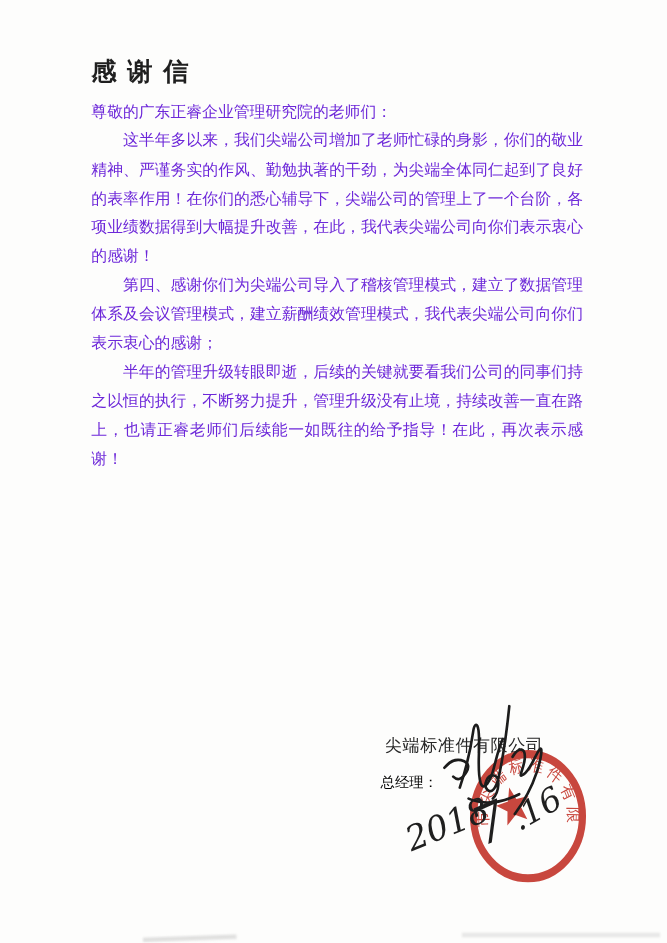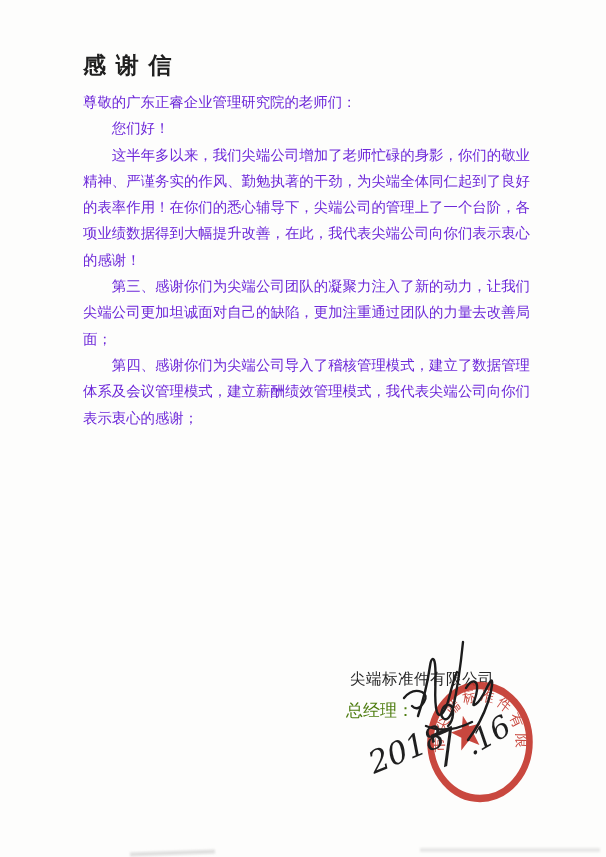--- a/index.html
+++ b/index.html
@@ -24,21 +24,21 @@
   }
   .body-text p{margin:0;}
   .indent{text-indent:2em;}
 
   .sig-company{
     position:absolute;left:350px;top:669px;
     font-size:15.5px;color:#262626;line-height:20px;letter-spacing:0.5px;
   }
   .sig-role{
     position:absolute;left:346px;top:701px;
-    font-size:17px;color:#4d7c0f;line-height:20px;
+    font-size:13px;color:#000000;line-height:20px;
   }
 
   .overlay{position:absolute;left:330px;top:628px;width:276px;height:229px;}
 
   .seal-ink{stroke:#c3342a;fill:none;}
   .seal-fill{fill:#c3342a;}
   .seal-text{
     font-family:"Liberation Sans","DejaVu Sans",sans-serif;
     font-size:13px;letter-spacing:3.5px;fill:#c3342a;
   }
@@ -54,24 +54,23 @@
 </style>
 </head>
 <body>
 
 <div class="page">
 
   <div class="title">感 谢 信</div>
 
   <div class="body-text">
     <p>尊敬的广东正睿企业管理研究院的老师们：</p>
-    <p class="indent">您们好！</p>
     <p class="indent">这半年多以来，我们尖端公司增加了老师忙碌的身影，你们的敬业精神、严谨务实的作风、勤勉执著的干劲，为尖端全体同仁起到了良好的表率作用！在你们的悉心辅导下，尖端公司的管理上了一个台阶，各项业绩数据得到大幅提升改善，在此，我代表尖端公司向你们表示衷心的感谢！</p>
-    <p class="indent">第三、感谢你们为尖端公司团队的凝聚力注入了新的动力，让我们尖端公司更加坦诚面对自己的缺陷，更加注重通过团队的力量去改善局面；</p>
     <p class="indent">第四、感谢你们为尖端公司导入了稽核管理模式，建立了数据管理体系及会议管理模式，建立薪酬绩效管理模式，我代表尖端公司向你们表示衷心的感谢；</p>
+    <p class="indent">半年的管理升级转眼即逝，后续的关键就要看我们公司的同事们持之以恒的执行，不断努力提升，管理升级没有止境，持续改善一直在路上，也请正睿老师们后续能一如既往的给予指导！在此，再次表示感谢！</p>
   </div>
 
   <div class="sig-company">尖端标准件有限公司</div>
   <div class="sig-role">总经理：</div>
 
   <svg class="overlay" viewBox="0 0 276 229">
 
     <g transform="translate(150,114) scale(1,1.14)" opacity="0.9">
       <circle class="seal-ink" cx="0" cy="0" r="49.5" stroke-width="6.5"></circle>
       <defs>

